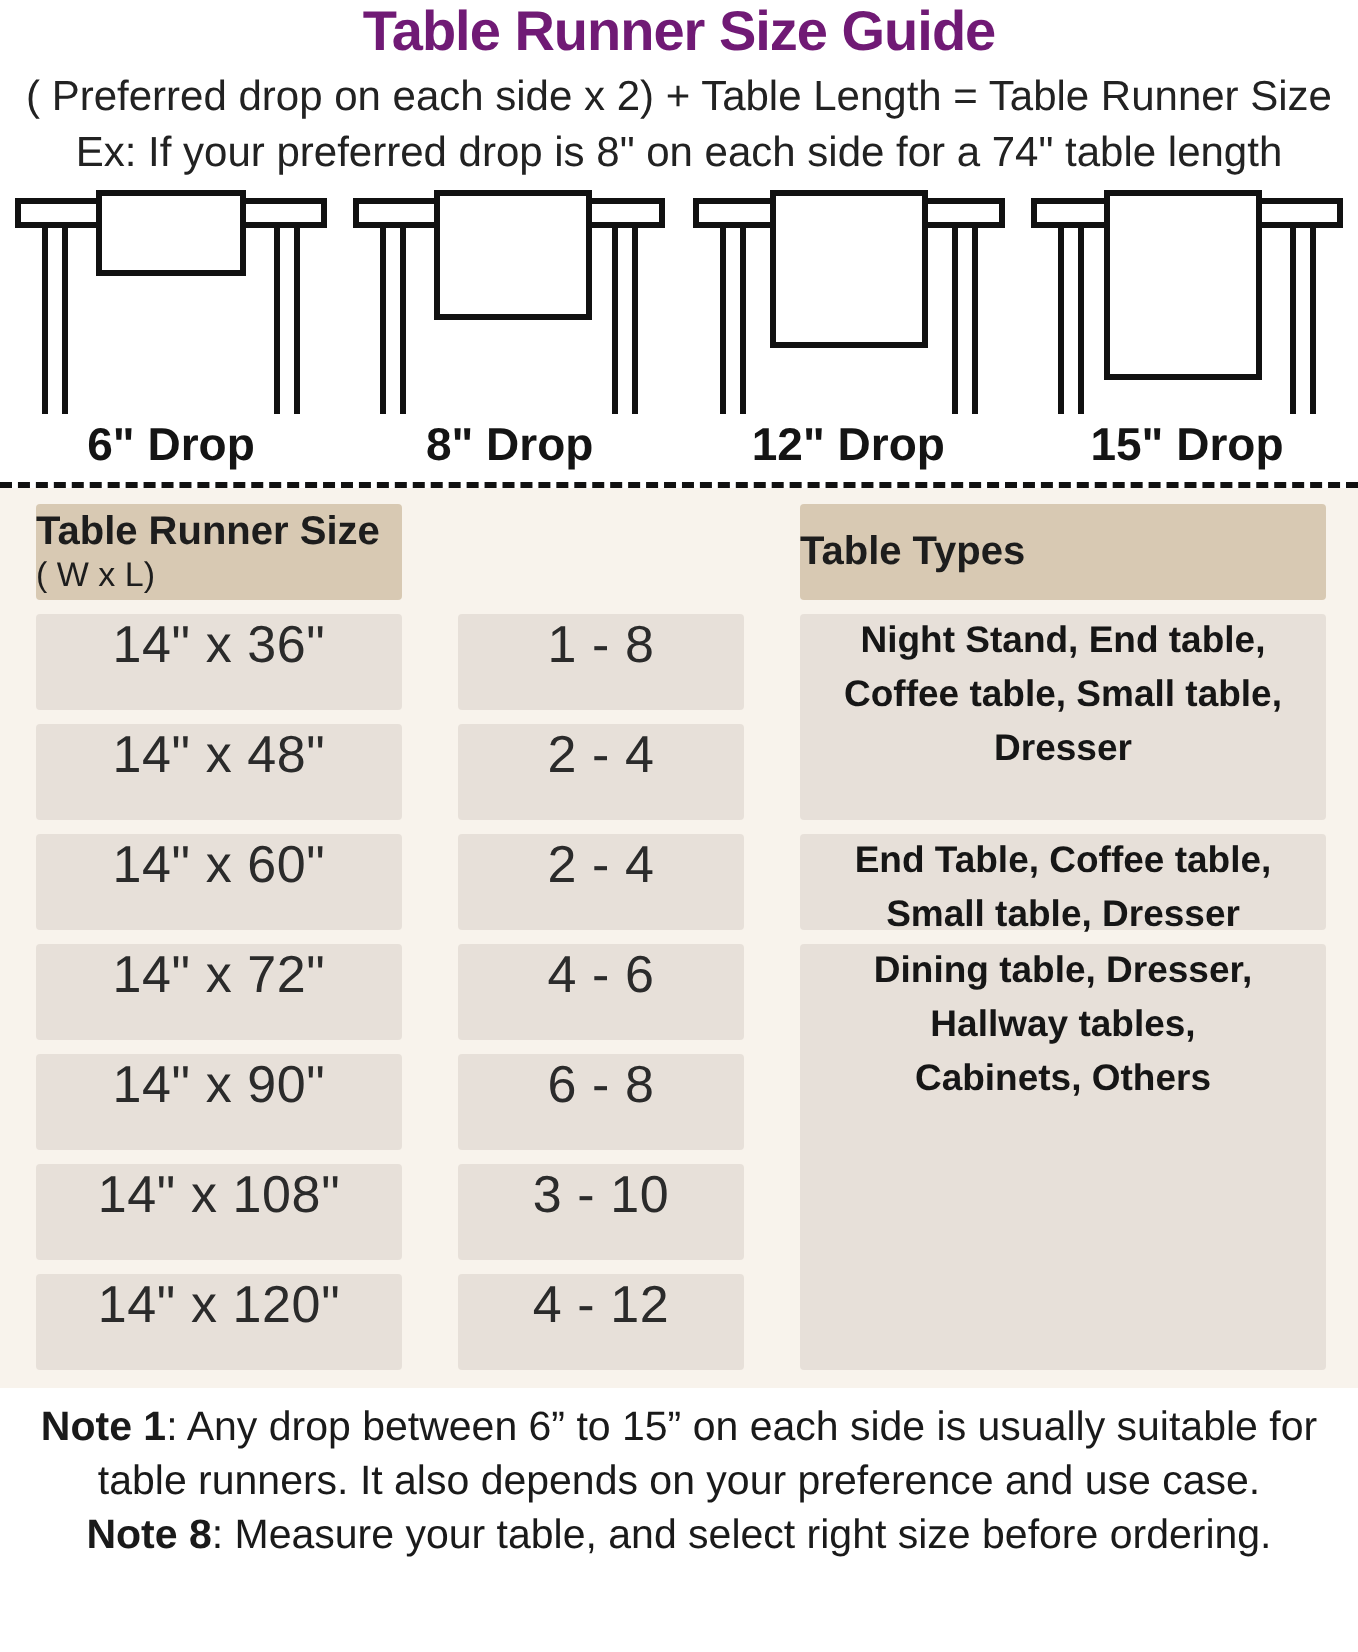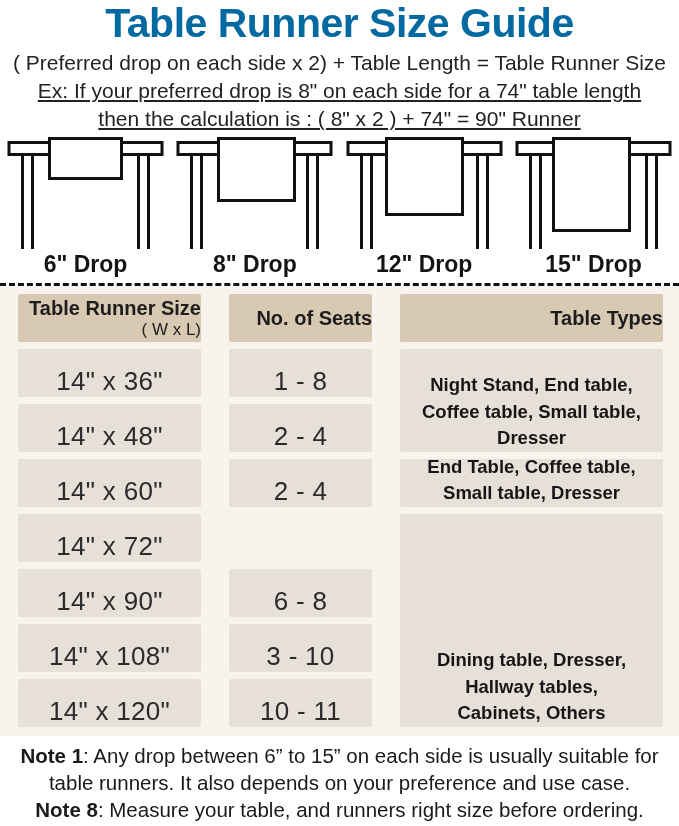--- a/index.html
+++ b/index.html
@@ -1,41 +1,41 @@
 <!DOCTYPE html>
 <html><head>
 <meta charset="utf-8">
 <style>
   * { margin:0; padding:0; box-sizing:border-box; }
   html,body { width:679px; height:826px; overflow:hidden; background:#ffffff; }
   body { font-family:"Liberation Sans","DejaVu Sans",sans-serif; color:#1d1d1d; }
 
   
   .top { text-align:center; padding-top:1px; }
-  .top h1 { font-size:41px; font-weight:700; line-height:1.08; letter-spacing:-0.5px; color:#0369a1; }
+  .top h1 { font-size:28px; font-weight:700; line-height:1.08; letter-spacing:-0.5px; color:#701a75; }
   .formula { font-size:21px; margin-top:6px; white-space:nowrap; color:#222; }
-  .example { font-size:21px; margin-top:4px; color:#222;text-decoration:underline; }
+  .example { font-size:21px; margin-top:4px; color:#222; }
 
   
   .illustrations { display:flex; justify-content:space-between; padding:0 1px; margin-top:5px; }
   .illus { width:169px; text-align:center; }
   .illus svg { display:block; margin:0 auto; }
   .drop-label { font-size:23px; font-weight:700; margin-top:2px; color:#141414; }
 
   .dashed-divider { border-top:3px dashed #111; width:100%; margin-top:5px; }
 
   
   .table-wrap { background:#f8f3ec; padding:8px 0 9px 18px; }
   .size-grid {
     display:grid;
     grid-template-columns:183px 143px 263px;
     grid-template-rows:repeat(8,48px);
     gap:7px 28px;
   }
-  .cell { display:flex; align-items:flex-end; justify-content:center; border-radius:2px; }
+  .cell { display:flex; align-items:flex-start; justify-content:center; border-radius:2px; }
   .hdr { background:#d8c9b3; flex-direction:column; line-height:1.15; }
   .hdr .t { font-size:20px; font-weight:700; }
   .hdr .s { font-size:17px; font-weight:400; }
   .hdr1 { grid-column:1; grid-row:1; }
   .hdr2 { grid-column:2; grid-row:1; }
   .hdr3 { grid-column:3; grid-row:1; }
   .data { background:#e7e0d9; font-size:26px; font-weight:400; color:#2b2b2b; letter-spacing:0.3px; }
   .col1 { grid-column:1; }
   .col2 { grid-column:2; }
   .types { grid-column:3; background:#e7e0d9; font-size:18.5px; font-weight:700; text-align:center; line-height:1.45; padding:0 8px; color:#161616; }
@@ -51,21 +51,20 @@
 </style>
 </head>
 <body>
 
 <div class="page">
 
   <header class="top">
     <h1>Table Runner Size Guide</h1>
     <p class="formula">( Preferred drop on each side x 2) + Table Length = Table Runner Size</p>
     <p class="example">Ex: If your preferred drop is 8" on each side for a 74" table length</p>
-    <p class="example">then the calculation is : ( 8" x 2 ) + 74" = 90" Runner</p>
   </header>
 
   <section class="illustrations">
     <figure class="illus">
       <svg width="169" height="113" viewBox="0 0 169 113">
         <rect x="8" y="6.5" width="153" height="12" fill="#fff" stroke="#111" stroke-width="3"></rect>
         <path d="M21.5 18.5 V113 M31.5 18.5 V113 M137.5 18.5 V113 M147.5 18.5 V113" stroke="#111" stroke-width="3" fill="none"></path>
         <rect x="48.5" y="2.5" width="72" height="40" fill="#fff" stroke="#111" stroke-width="3"></rect>
       </svg>
       <figcaption class="drop-label">6" Drop</figcaption>
@@ -98,48 +97,46 @@
 
   <div class="dashed-divider"></div>
 
   <section class="table-wrap">
     <div class="size-grid">
 
       <div class="cell hdr hdr1">
         <span class="t">Table Runner Size</span>
         <span class="s">( W x L)</span>
       </div>
-      <div class="cell hdr hdr2">
-        <span class="t">No. of Seats</span>
-      </div>
       <div class="cell hdr hdr3">
         <span class="t">Table Types</span>
       </div>
 
       <div class="cell data col1" style="grid-row:2">14" x 36"</div>
       <div class="cell data col2" style="grid-row:2">1 - 8</div>
       <div class="cell data col1" style="grid-row:3">14" x 48"</div>
       <div class="cell data col2" style="grid-row:3">2 - 4</div>
       <div class="cell data col1" style="grid-row:4">14" x 60"</div>
       <div class="cell data col2" style="grid-row:4">2 - 4</div>
       <div class="cell data col1" style="grid-row:5">14" x 72"</div>
+      <div class="cell data col2" style="grid-row:5">4 - 6</div>
       <div class="cell data col1" style="grid-row:6">14" x 90"</div>
       <div class="cell data col2" style="grid-row:6">6 - 8</div>
       <div class="cell data col1" style="grid-row:7">14" x 108"</div>
       <div class="cell data col2" style="grid-row:7">3 - 10</div>
       <div class="cell data col1" style="grid-row:8">14" x 120"</div>
-      <div class="cell data col2" style="grid-row:8">10 - 11</div>
+      <div class="cell data col2" style="grid-row:8">4 - 12</div>
 
       <div class="cell types types-a">Night Stand, End table, Coffee table, Small table, Dresser</div>
       <div class="cell types types-b">End Table, Coffee table, Small table, Dresser</div>
       <div class="cell types types-c">
         <span>Dining table, Dresser, Hallway tables, Cabinets, Others</span>
       </div>
 
     </div>
   </section>
 
   <footer class="notes">
     <p><b>Note 1</b><span>: Any drop between 6” to 15” on each side is usually suitable for table runners. It also depends on your preference and use case.</span></p>
-    <p><b>Note 8</b><span>: Measure your table, and runners right size before ordering.</span></p>
+    <p><b>Note 8</b><span>: Measure your table, and select right size before ordering.</span></p>
   </footer>
 
 </div>
 
 </body></html>

